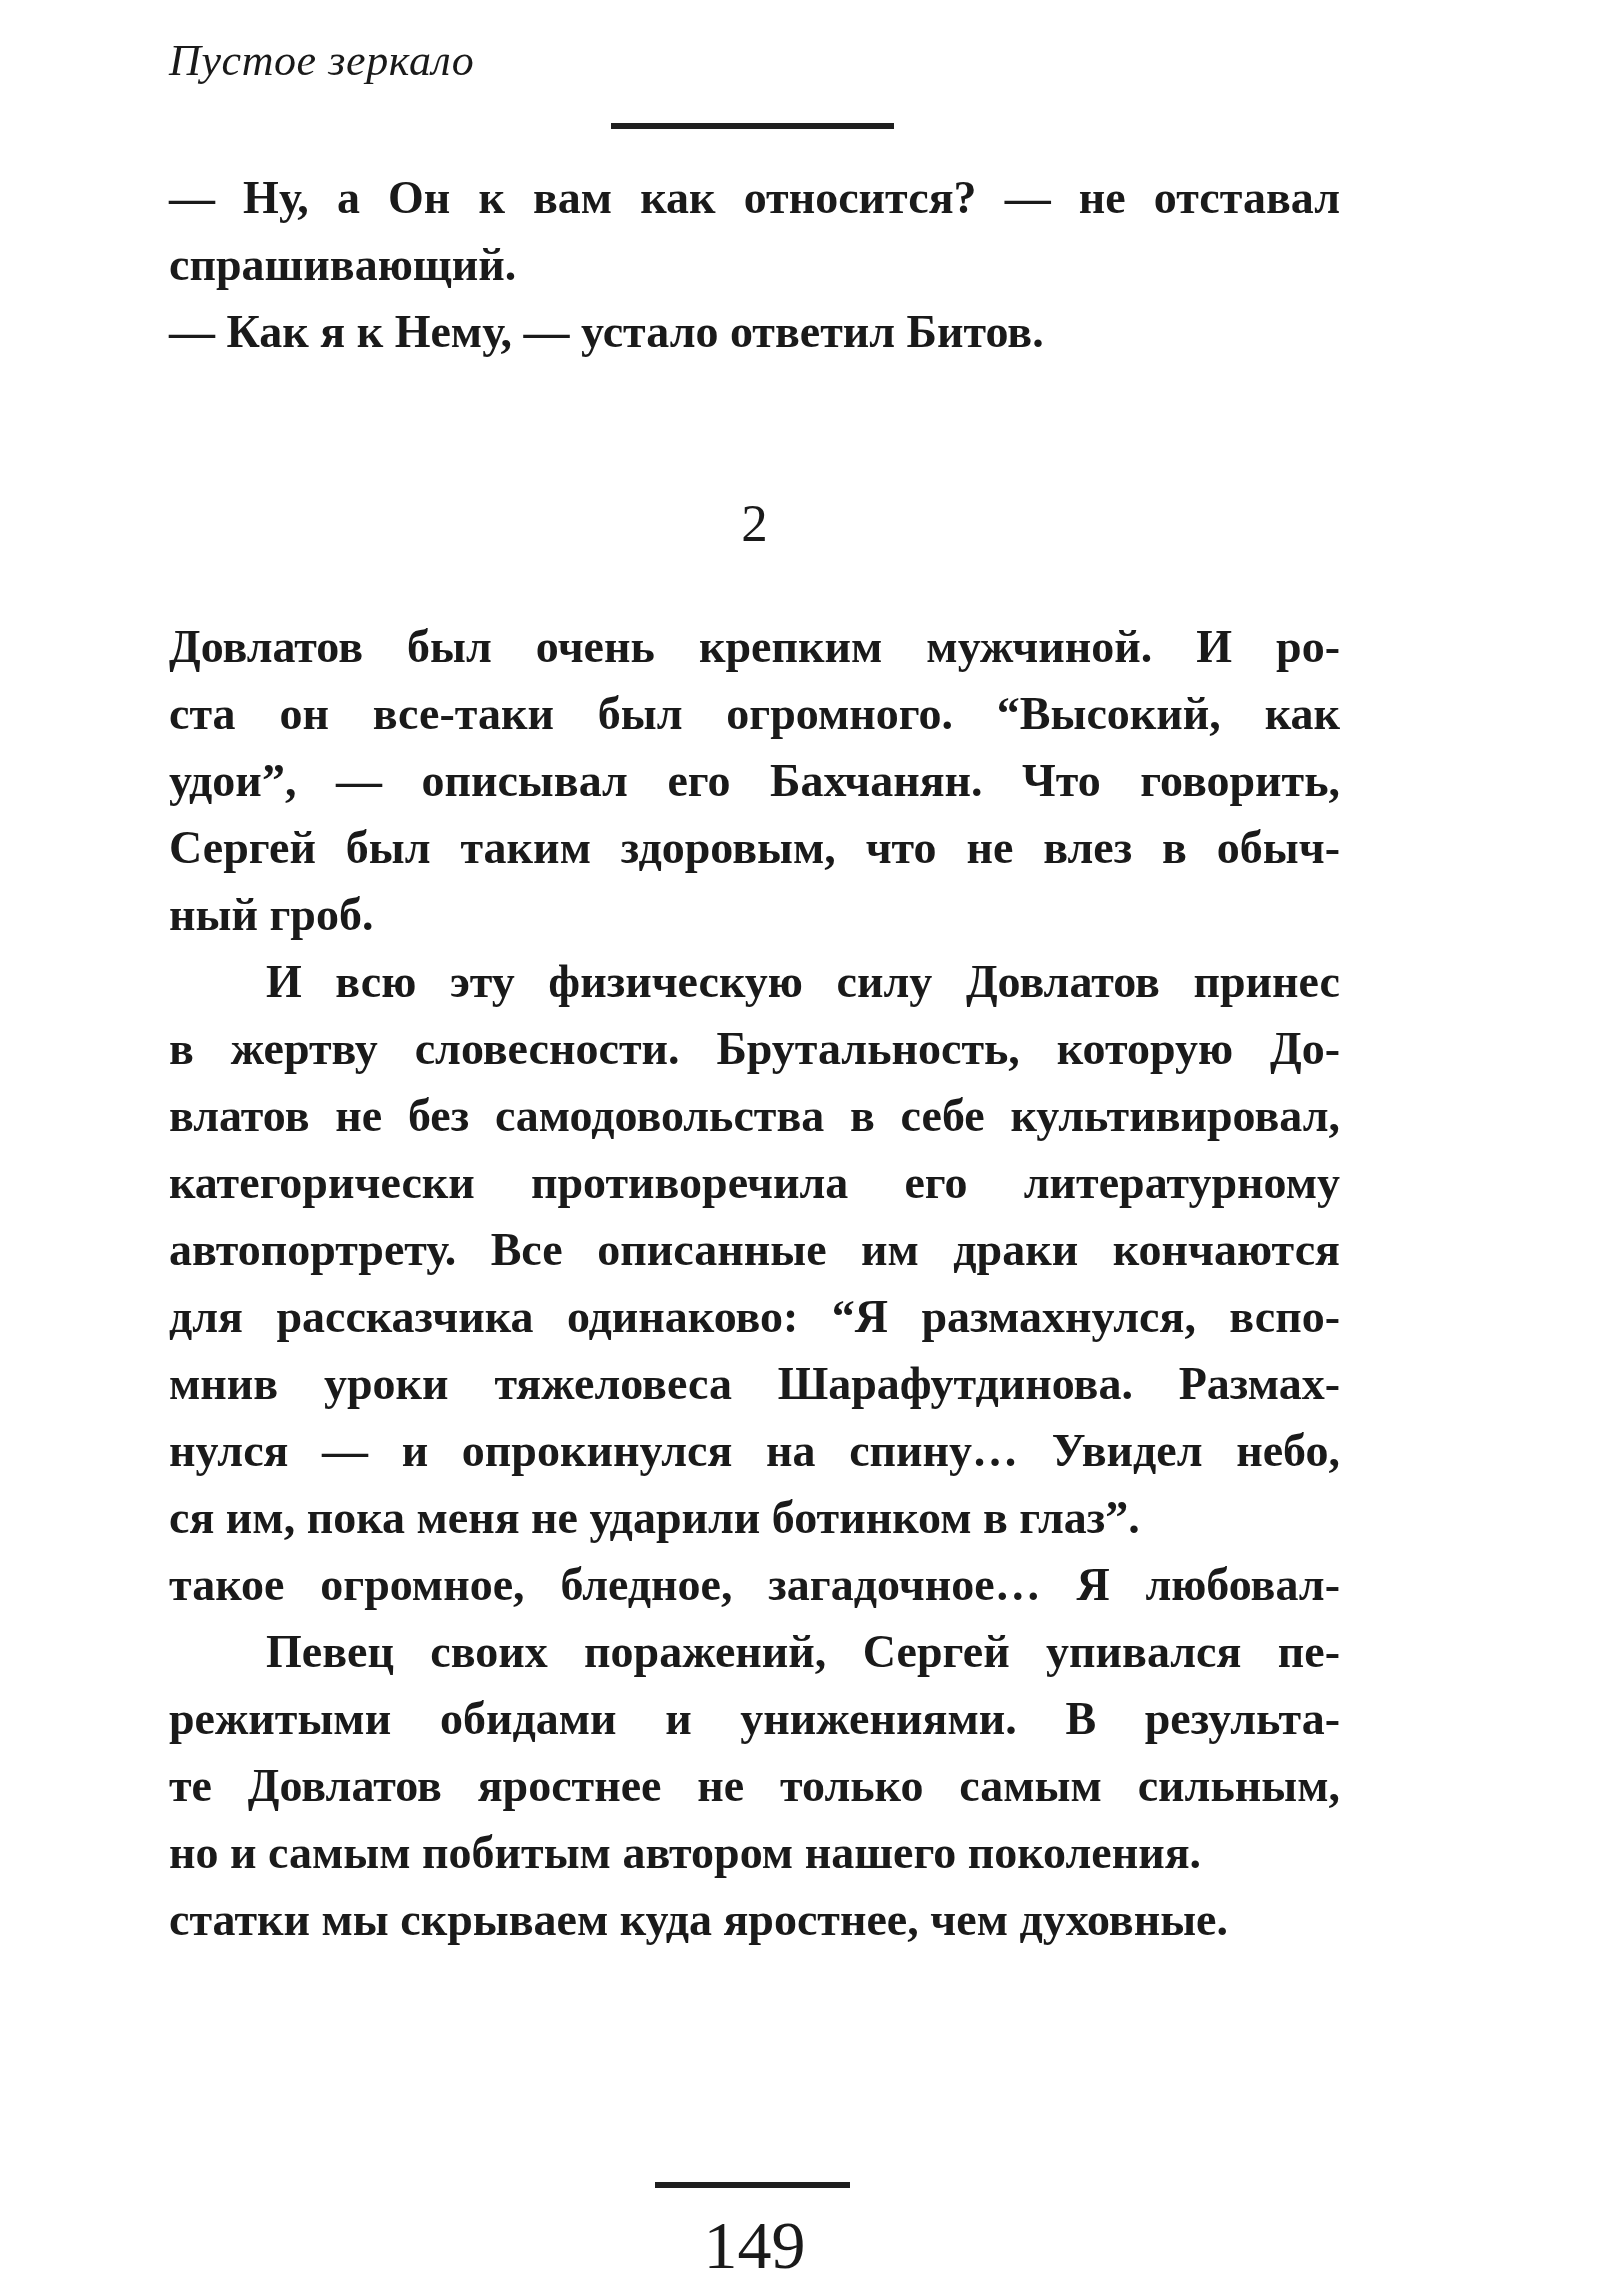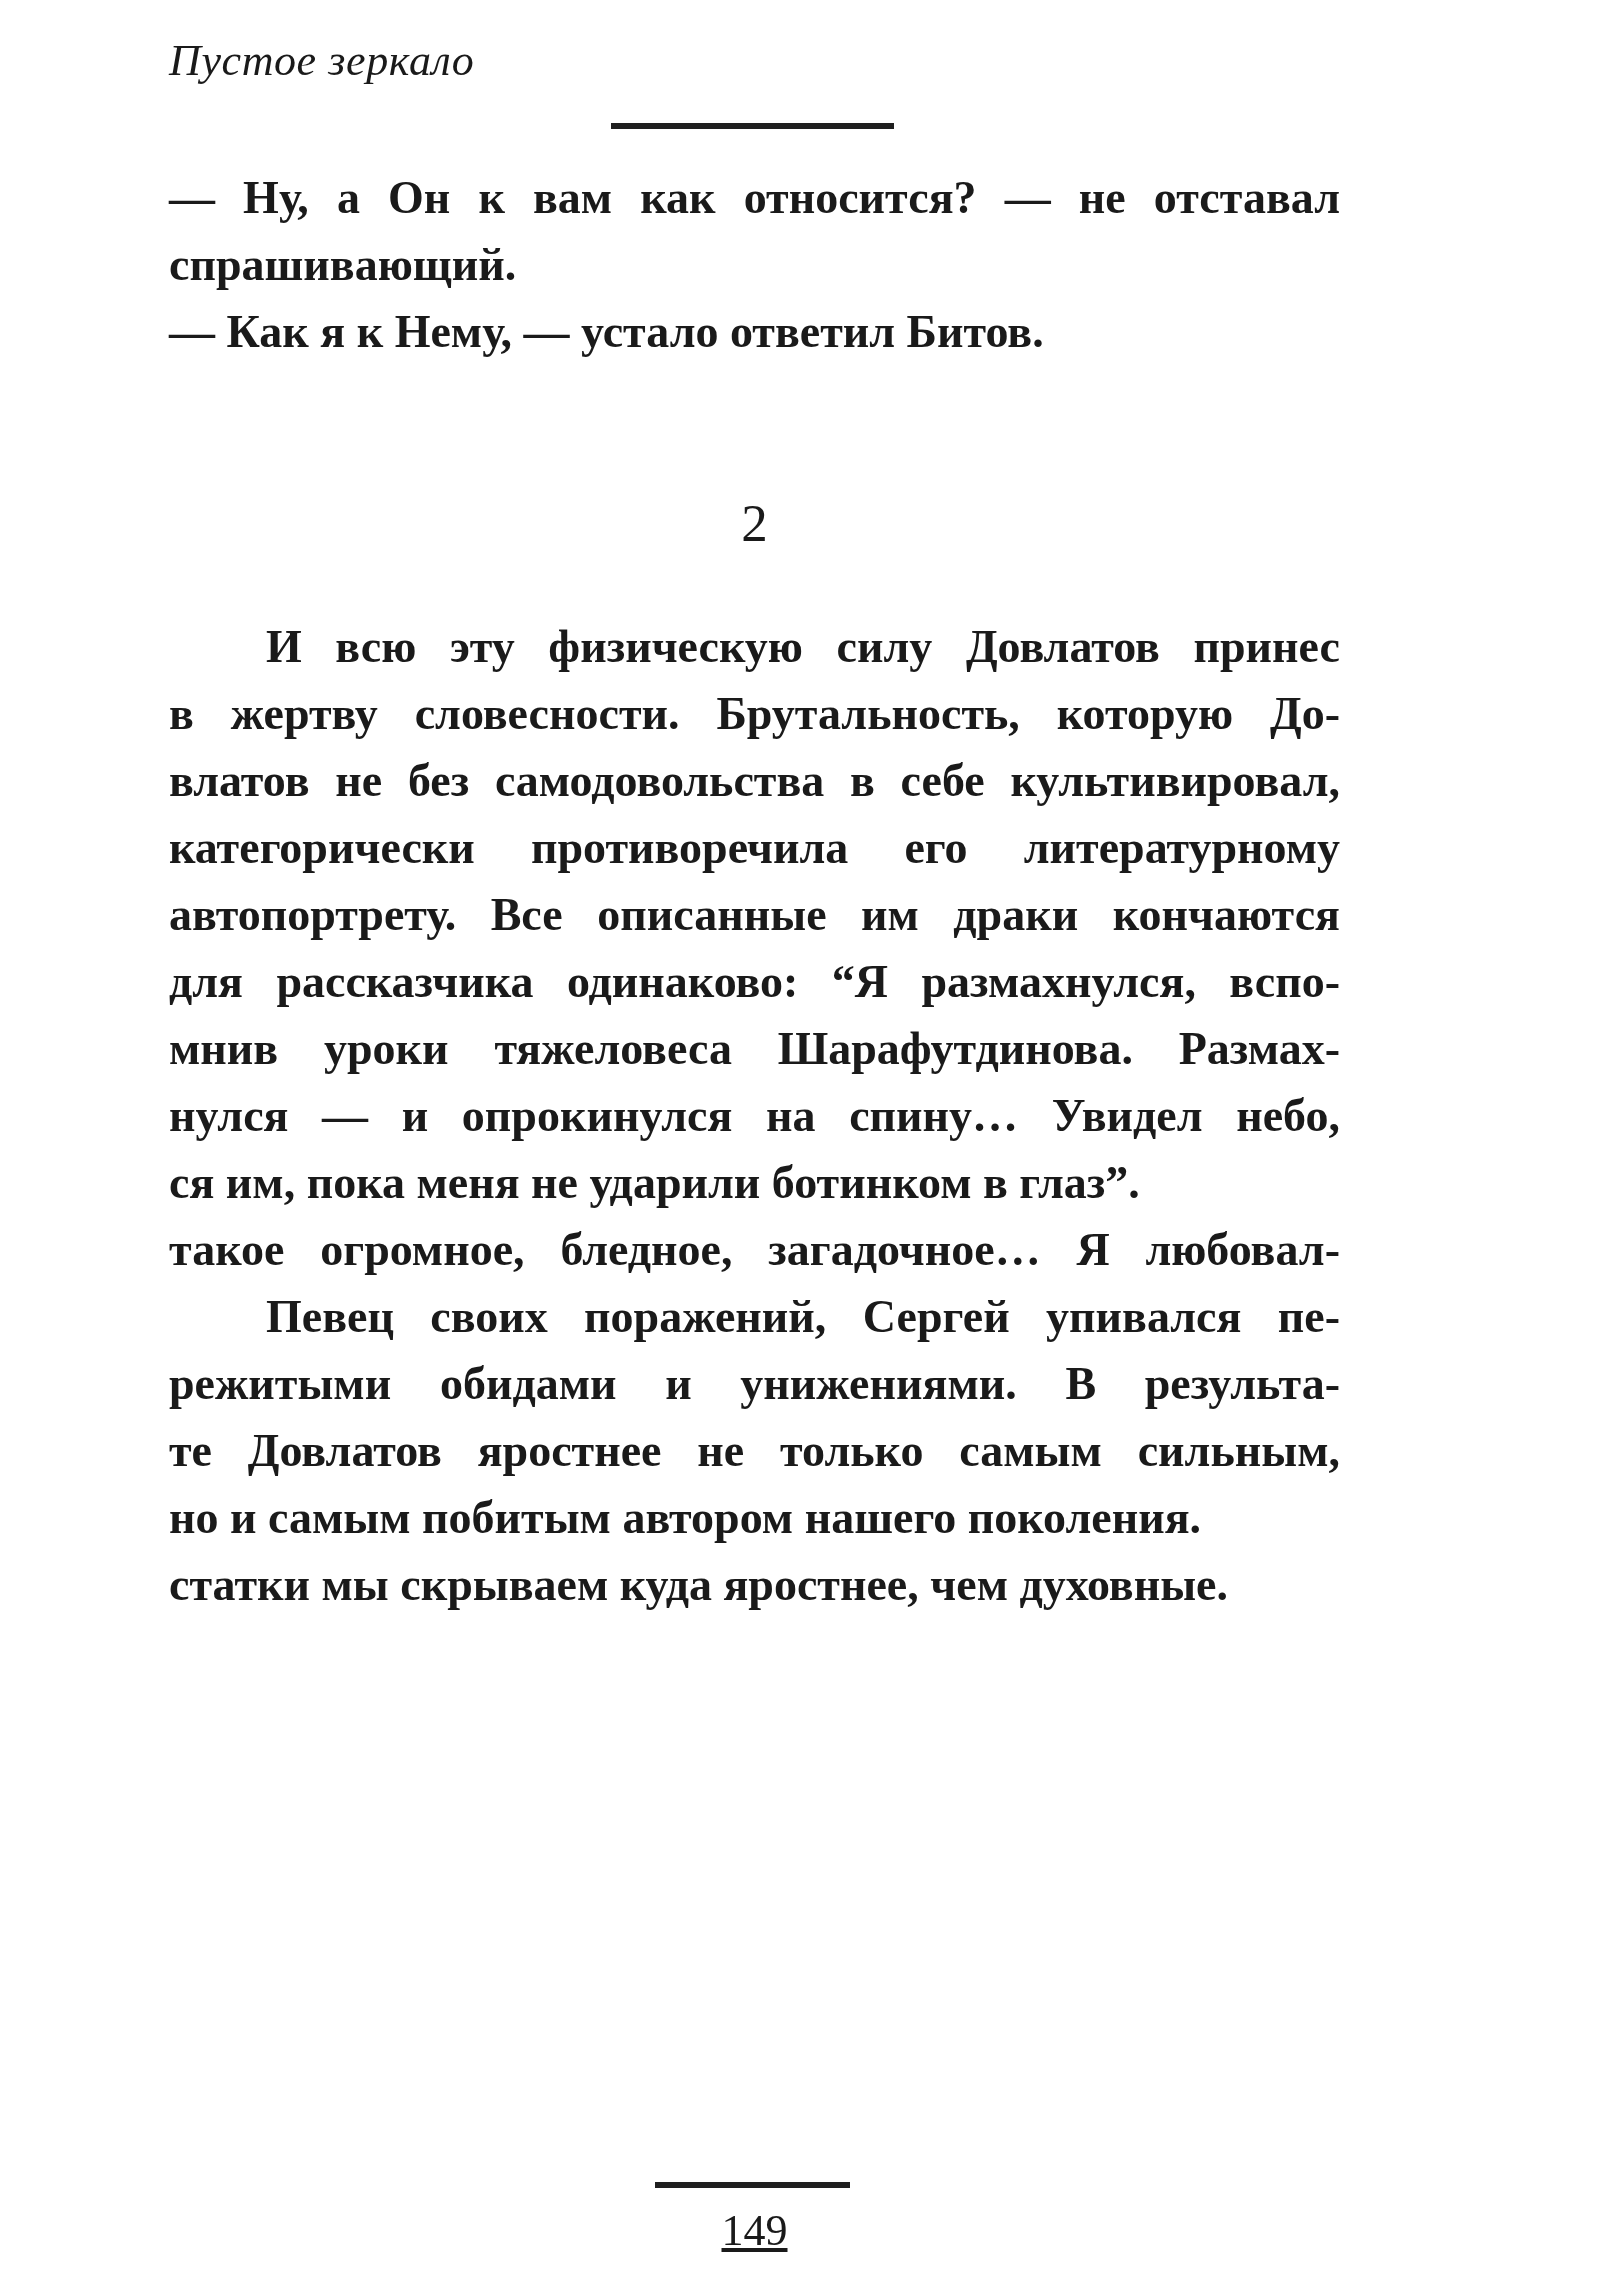--- a/index.html
+++ b/index.html
@@ -66,43 +66,49 @@
     width: 195px;
     height: 5.6px;
     background: #1f1f1f;
   }
   .page-number {
     position: absolute;
     top: 2203px;
     left: 169px;
     width: 1171px;
     text-align: center;
-    font-size: 44px;
+    font-size: 68px;
     line-height: 1.25;
-    text-decoration: underline;
   }
 </style>
 </head>
 <body>
 
 <div class="page">
   <header>
     <div class="running-title">Пустое зеркало</div>
     <div class="title-rule"></div>
   </header>
 
   <main class="text-block" id="text-block">
       <div class="paragraph">
         <div class="line">— Ну, а Он к вам как относится? — не отставал</div>
         <div class="line last">спрашивающий.</div>
       </div>
       <div class="paragraph">
         <div class="line last">— Как я к Нему, — устало ответил Битов.</div>
       </div>
       <div class="section-heading">2</div>
+      <div class="paragraph">
+        <div class="line">Довлатов был очень крепким мужчиной. И ро-</div>
+        <div class="line">ста он все-таки был огромного. “Высокий, как</div>
+        <div class="line">удои”, — описывал его Бахчанян. Что говорить,</div>
+        <div class="line">Сергей был таким здоровым, что не влез в обыч-</div>
+        <div class="line last">ный гроб.</div>
+      </div>
       <div class="paragraph">
         <div class="line indent">И всю эту физическую силу Довлатов принес</div>
         <div class="line">в жертву словесности. Брутальность, которую До-</div>
         <div class="line">влатов не без самодовольства в себе культивировал,</div>
         <div class="line">категорически противоречила его литературному</div>
         <div class="line">автопортрету. Все описанные им драки кончаются</div>
         <div class="line">для рассказчика одинаково: “Я размахнулся, вспо-</div>
         <div class="line">мнив уроки тяжеловеса Шарафутдинова. Размах-</div>
         <div class="line">нулся — и опрокинулся на спину… Увидел небо,</div>
         <div class="line last">ся им, пока меня не ударили ботинком в глаз”.</div>

